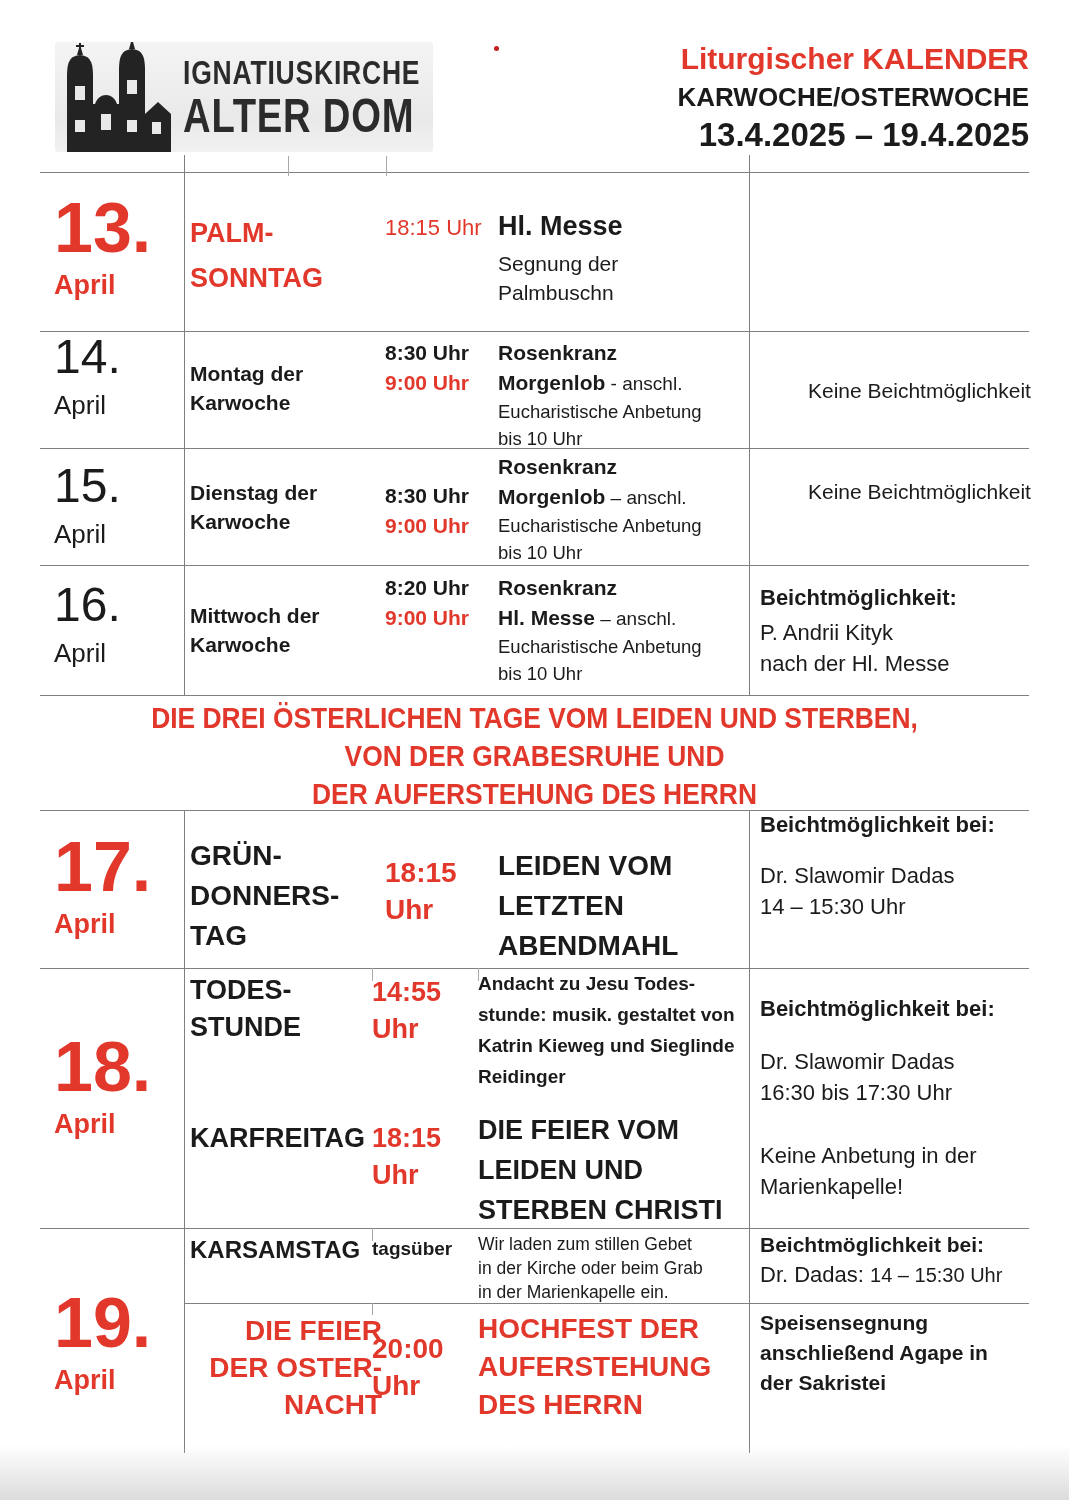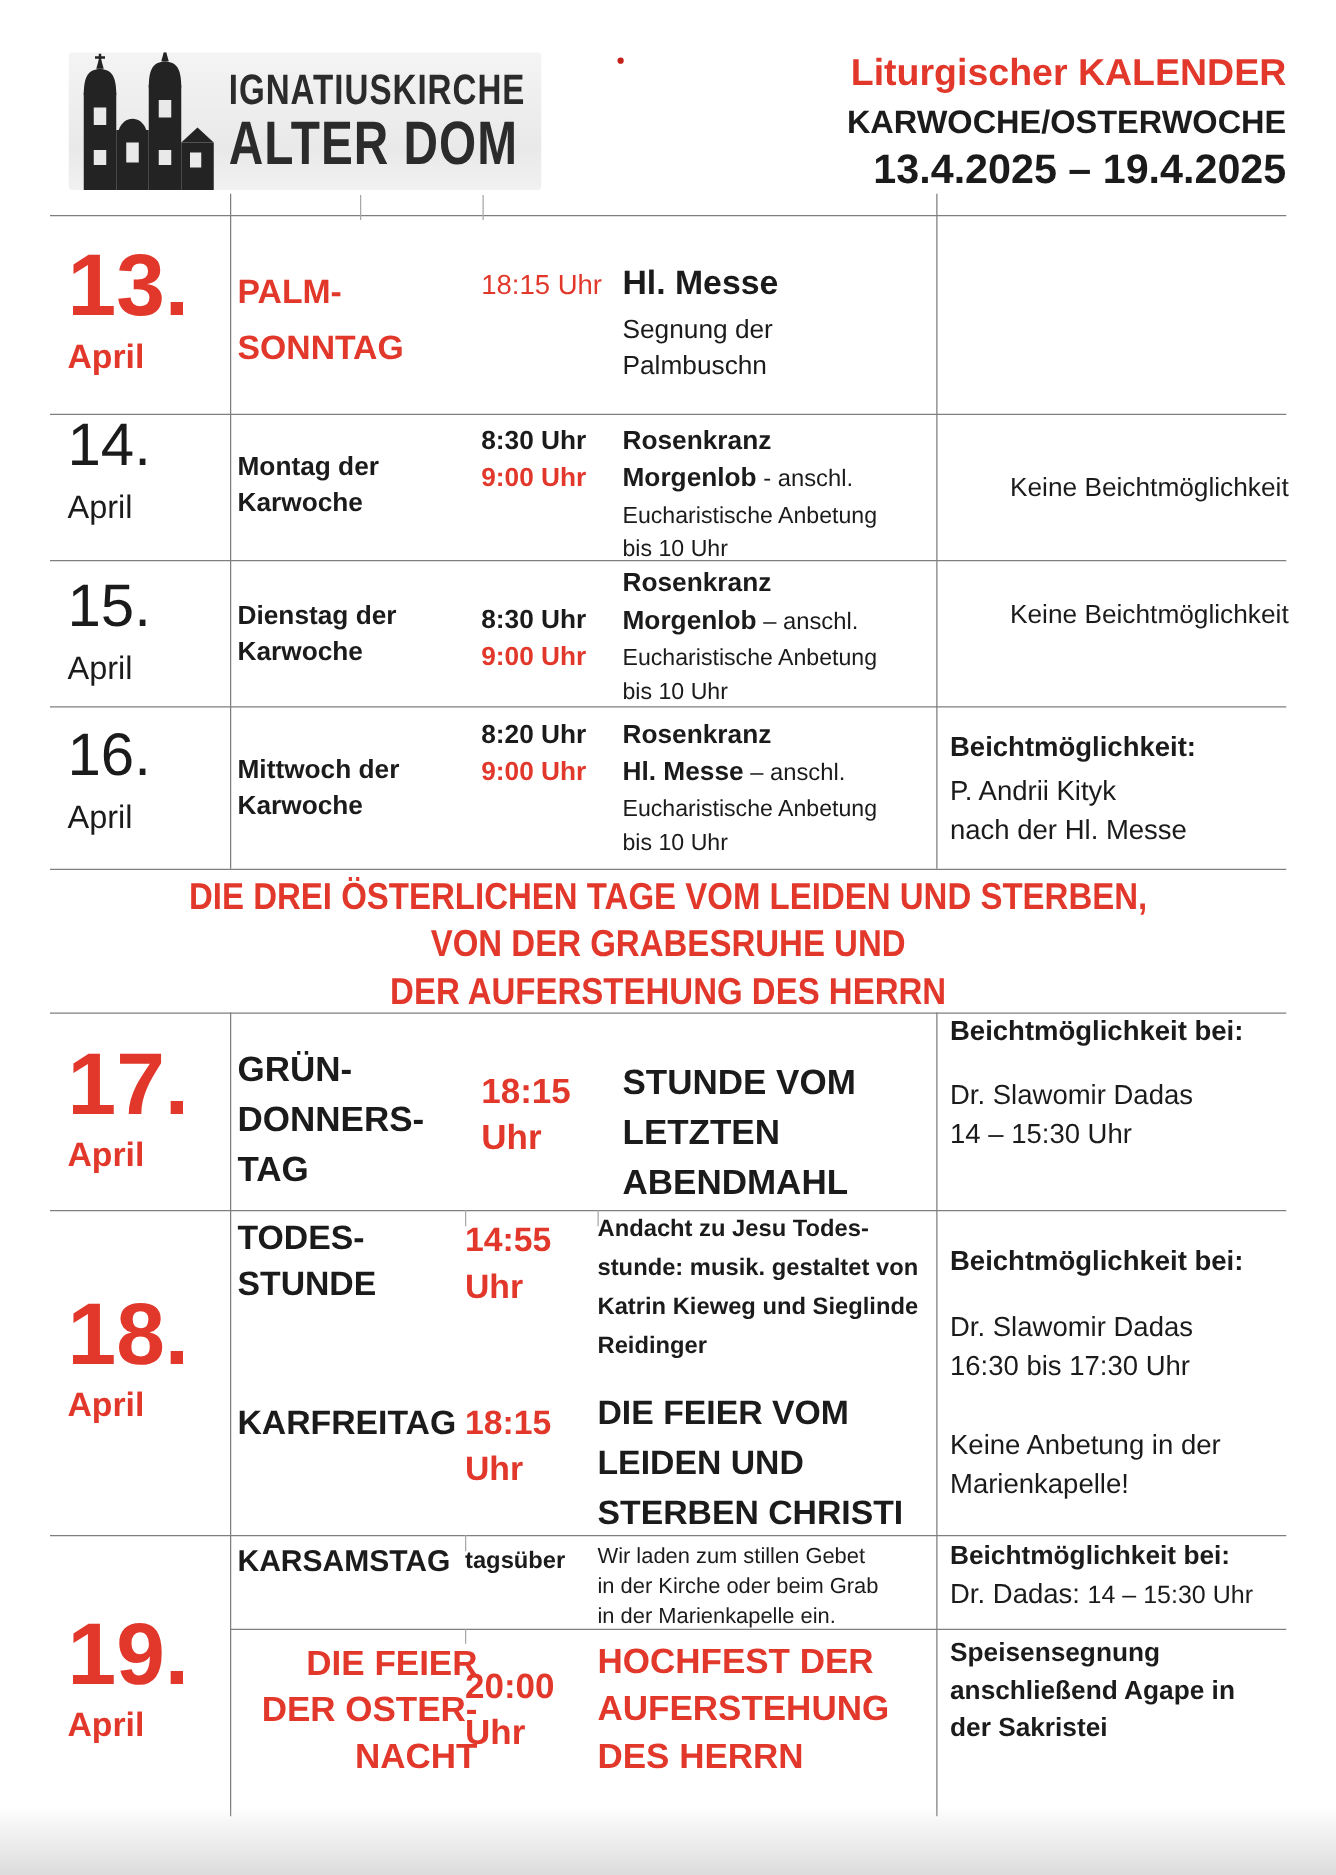--- a/index.html
+++ b/index.html
@@ -250,21 +250,21 @@
     <div class="cell c-label" style="top:26px;">
       <div class="lbl-big">GRÜN-</div>
       <div class="lbl-big">DONNERS-</div>
       <div class="lbl-big">TAG</div>
     </div>
     <div class="cell c-time" style="top:44px;">
       <div class="tm-big">18:15</div>
       <div class="tm-big">Uhr</div>
     </div>
     <div class="cell c-event" style="top:36px;">
-      <div class="ev-big">STUNDE VOM</div>
+      <div class="ev-big">LEIDEN VOM</div>
       <div class="ev-big">LETZTEN</div>
       <div class="ev-big">ABENDMAHL</div>
     </div>
     <div class="cell c-note" style="top:2px;">
       <div class="note-head u">Beichtmöglichkeit bei:</div>
       <div class="note-line" style="margin-top:22px;">Dr. Slawomir Dadas</div>
       <div class="note-line">14 – 15:30 Uhr</div>
     </div>
   </section>
 

